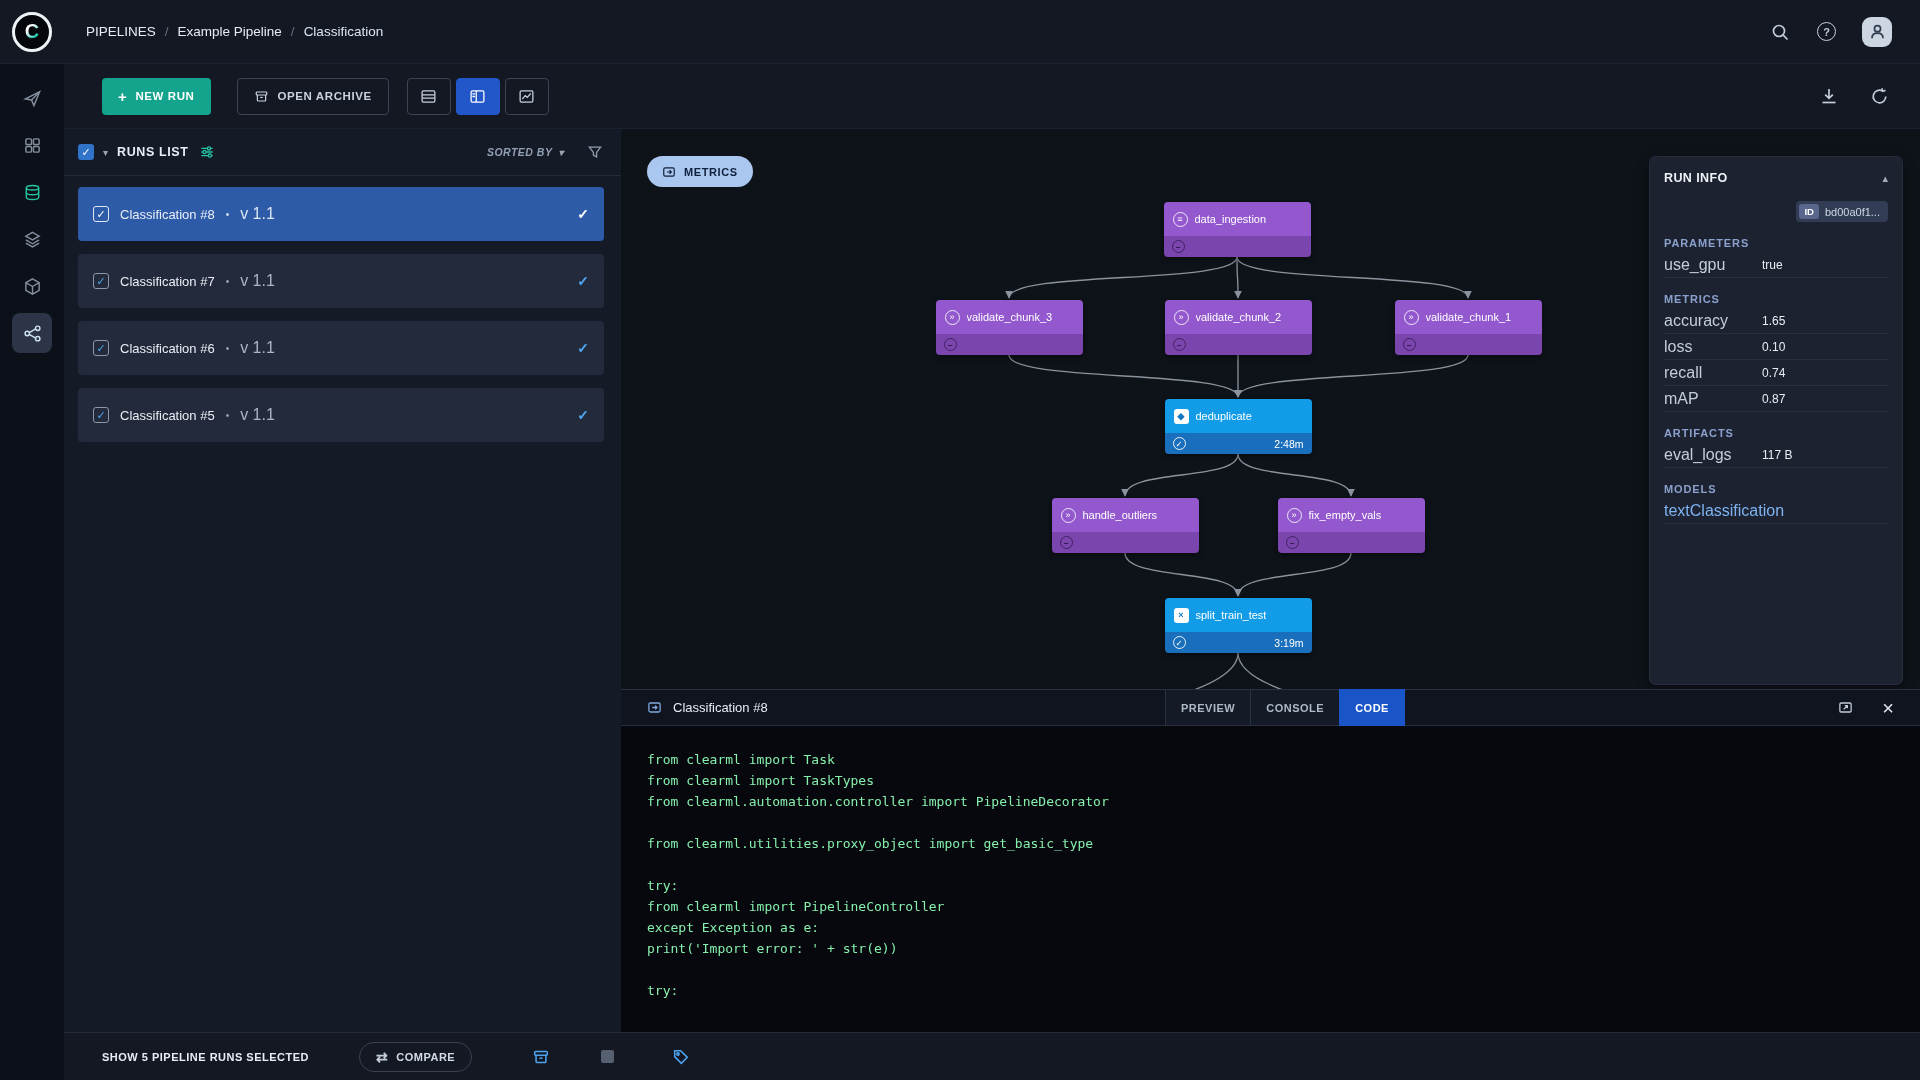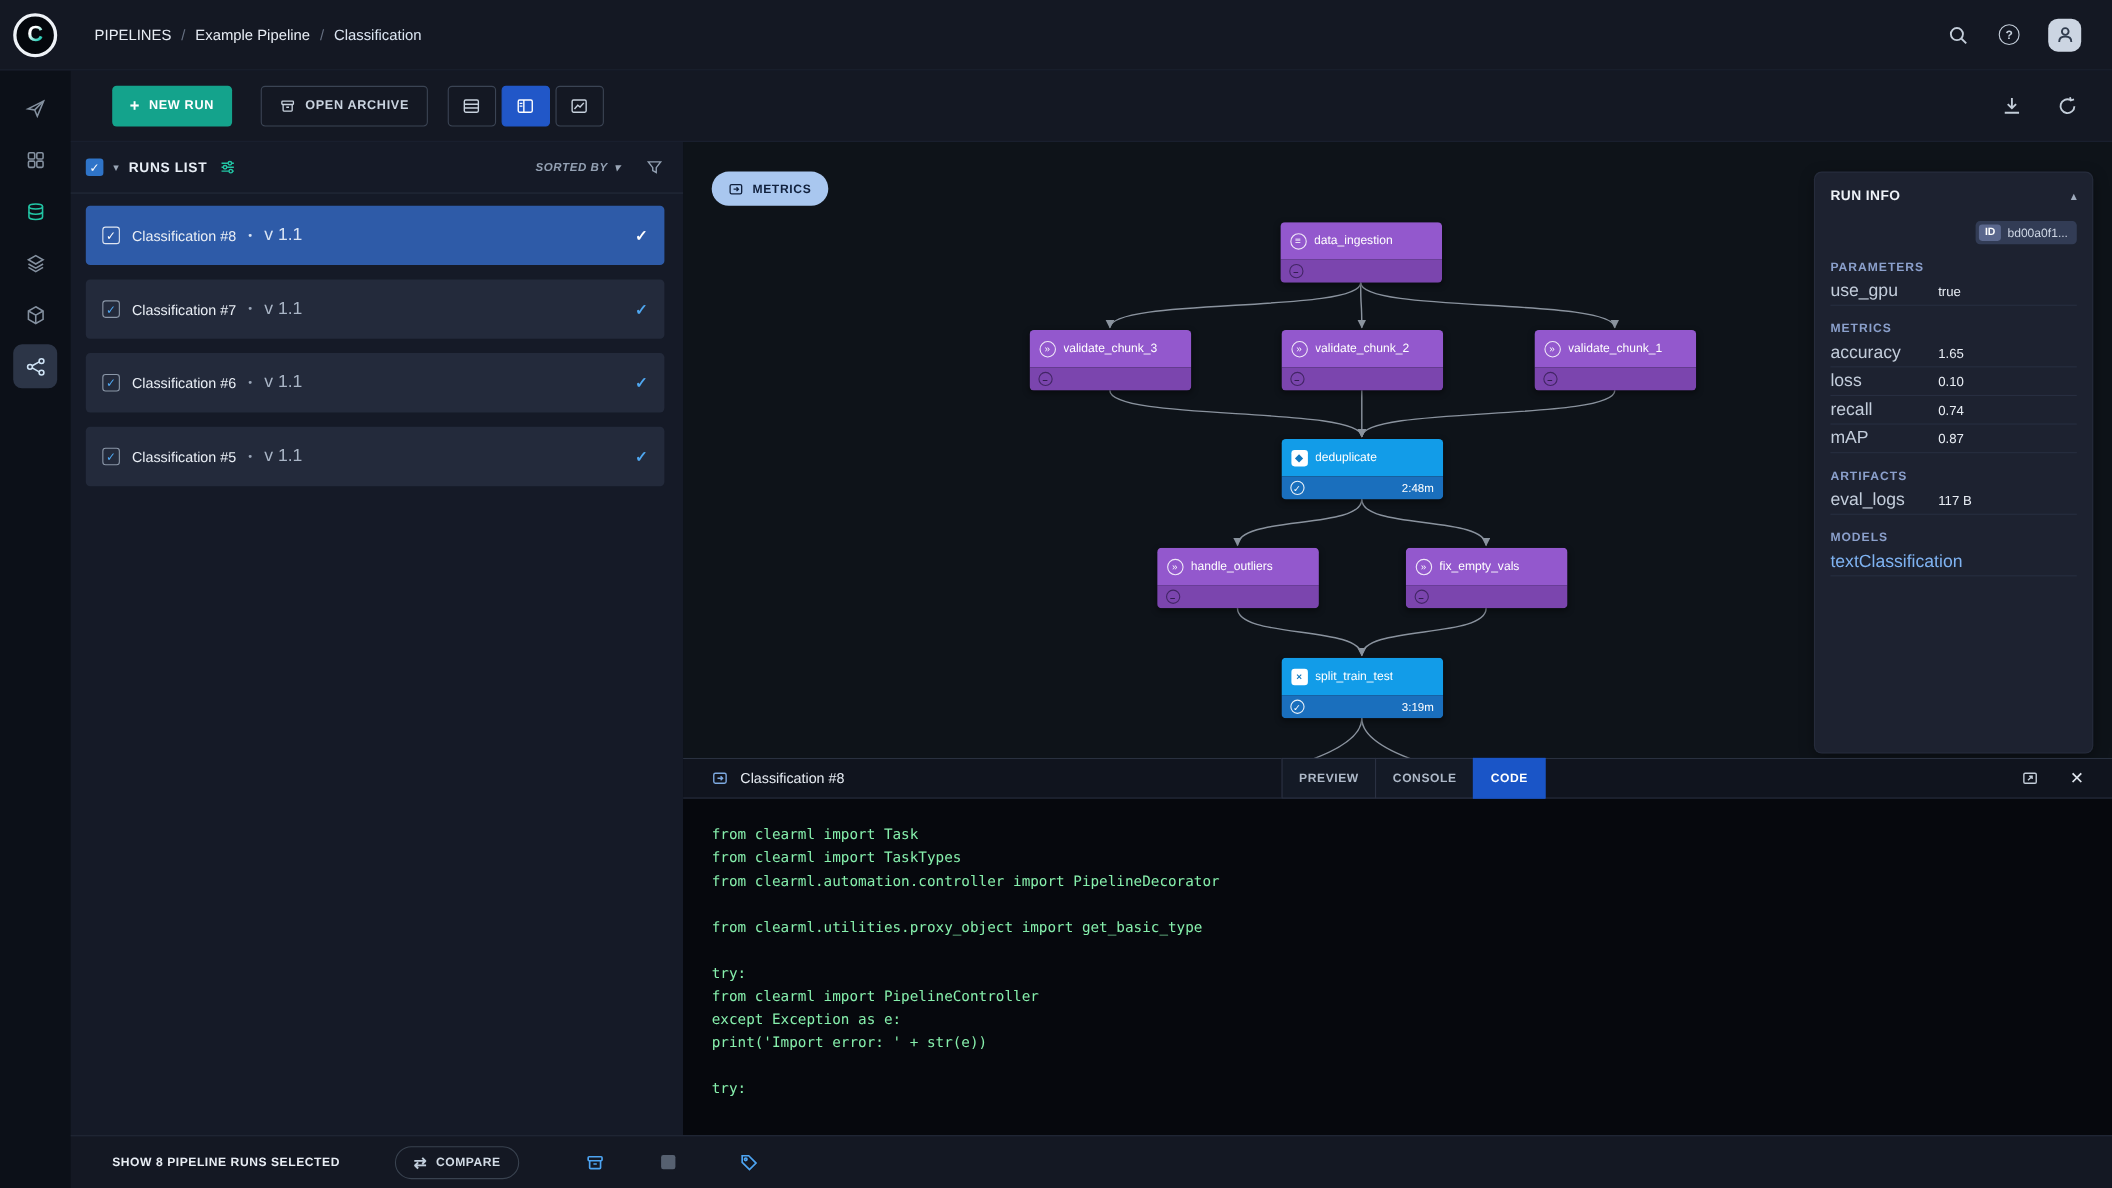--- a/index.html
+++ b/index.html
@@ -545,21 +545,21 @@
         <div class="code-line">try:</div>
         <div class="code-line">from clearml import PipelineController</div>
         <div class="code-line">except Exception as e:</div>
         <div class="code-line">print('Import error: ' + str(e))</div>
         <div class="code-line"> </div>
         <div class="code-line">try:</div>
       </div>
   </section>
 
   <footer class="footer">
-    <span class="footer-sel">SHOW 8 PIPELINE RUNS SELECTED</span>
+    <span class="footer-sel">SHOW 5 PIPELINE RUNS SELECTED</span>
     <button class="btn-compare">
       <span class="compare-glyph">⇄</span>
       <span>COMPARE</span>
     </button>
     <div class="footer-icons">
       <span class="f-icon f-archive">
         <svg width="18" height="18" viewBox="0 0 20 20" fill="none" stroke="currentColor" stroke-width="1.7">
           <rect x="3" y="4" width="14" height="4" rx="1"></rect>
             <path d="M4.5 8 V15 Q4.5 16 5.5 16 H14.5 Q15.5 16 15.5 15 V8"></path>
             <path d="M8.3 11.3 H11.7"></path>

